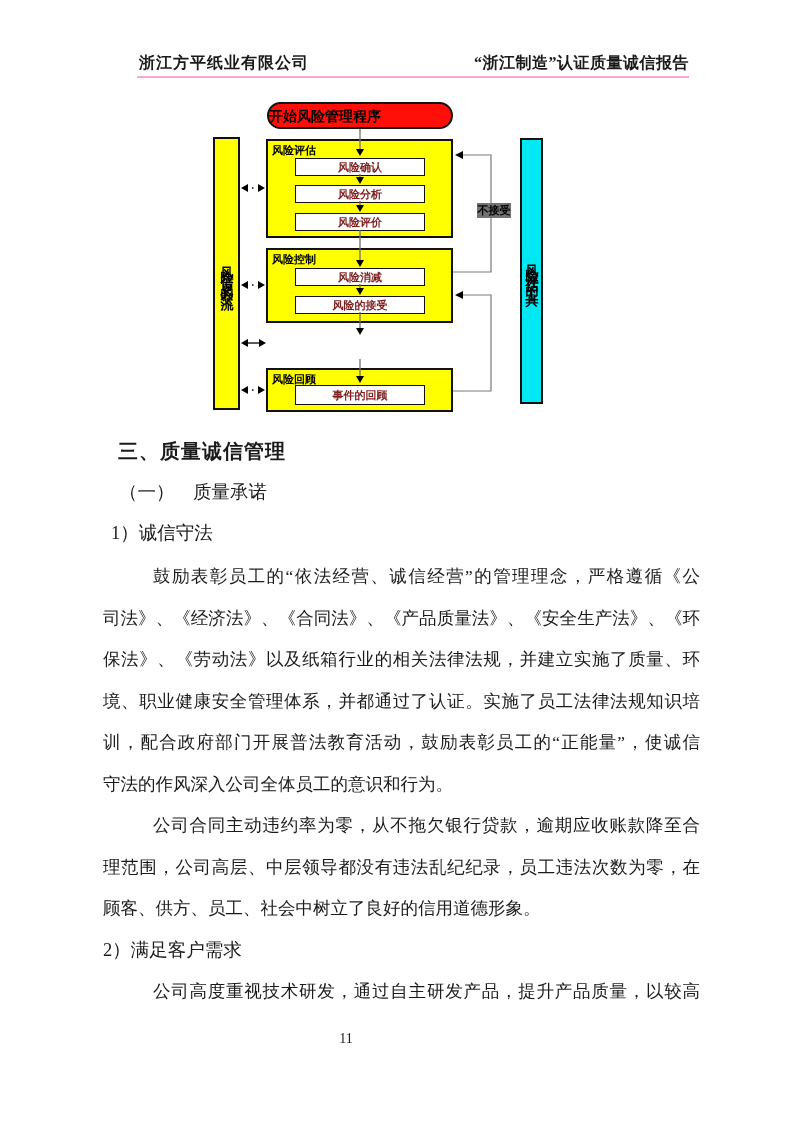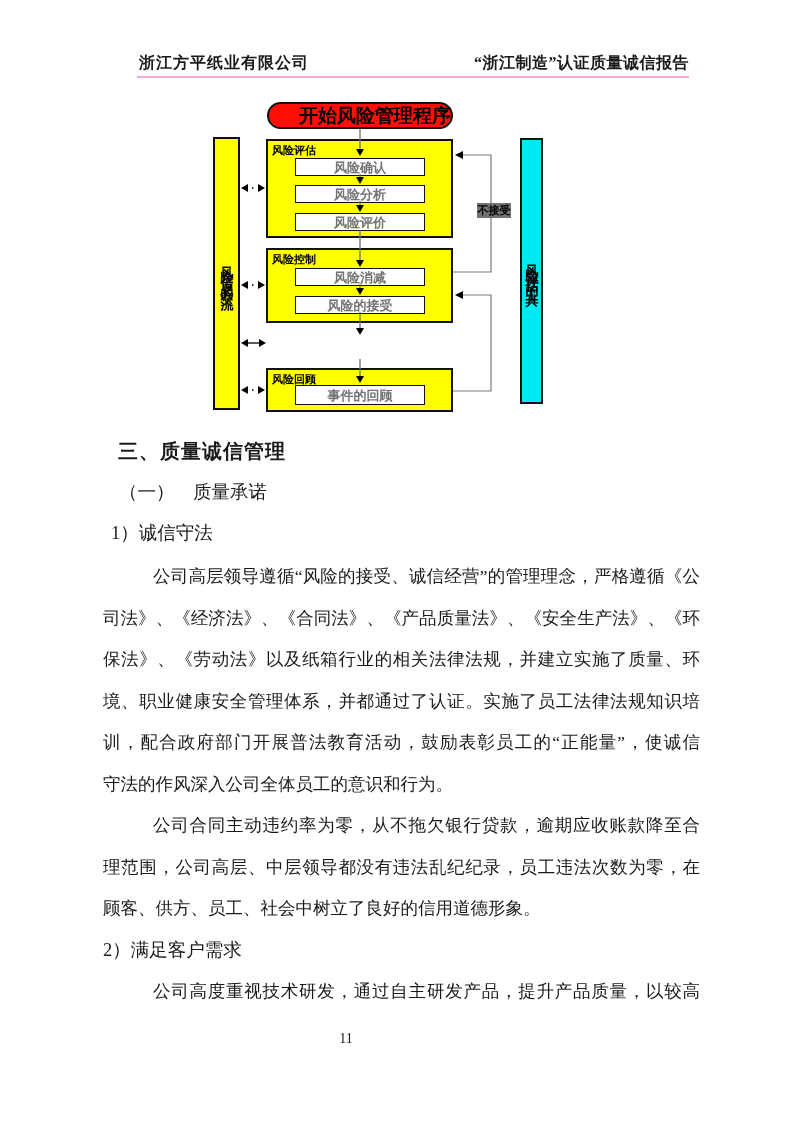--- a/index.html
+++ b/index.html
@@ -13,24 +13,24 @@
        border-bottom:2px solid #f9a8d4;font-weight:700;font-size:16px;}
   .hdr-left{position:absolute;left:2px;top:3px;letter-spacing:1px;}
   .hdr-right{position:absolute;right:0px;top:3px;letter-spacing:0.5px;}
   
   .fc-box{position:absolute;box-sizing:border-box;background:#ffff00;
           border:2px solid #111;}
   .fc-label{position:absolute;top:2px;left:4px;font-weight:700;font-size:11px;
             font-family:"Liberation Sans","DejaVu Sans",sans-serif;color:#000;}
   .fc-step{position:absolute;box-sizing:border-box;left:27px;width:130px;height:18px;
            background:#ffffff;border:1px solid #111;text-align:center;
-           font-weight:700;font-size:13px;line-height:17px;
-           font-family:"Liberation Sans","DejaVu Sans",sans-serif;color:#737373;}
+           font-weight:700;font-size:11px;line-height:17px;
+           font-family:"Liberation Sans","DejaVu Sans",sans-serif;color:#7f1d1d;}
   .fc-stadium{position:absolute;box-sizing:border-box;border:2px solid #111;
-              border-radius:14px;text-align:right;font-weight:700;font-size:19px;
+              border-radius:14px;text-align:left;font-weight:700;font-size:14px;
               font-family:"Liberation Sans","DejaVu Sans",sans-serif;color:#000;}
   .fc-bar{position:absolute;box-sizing:border-box;border:2px solid #111;
           display:flex;align-items:center;justify-content:center;
           writing-mode:vertical-rl;text-orientation:upright;
           font-weight:700;font-size:13px;letter-spacing:5px;
           font-family:"Liberation Sans","DejaVu Sans",sans-serif;color:#000;}
   .fc-notaccept{position:absolute;left:477px;top:203px;width:34px;background:#737373;
           text-align:center;font-weight:700;font-size:11px;z-index:4;
           font-family:"Liberation Sans","DejaVu Sans",sans-serif;color:#000;}
   #fc-svg{position:absolute;left:0;top:0;z-index:3;pointer-events:none;}
@@ -140,21 +140,21 @@
       <polygon points="241,390 248,386 248,394"></polygon>
         <polygon points="265,390 258,386 258,394"></polygon>
     </g>
   </svg>
 
   <div class="h1">三、质量诚信管理</div>
   <div class="h2">（一）　质量承诺</div>
   <div class="item1">1）诚信守法</div>
 
   <div class="bodyflow">
-    <div class="line j indent">公司高层领导遵循“风险的接受、诚信经营”的管理理念，严格遵循《公</div>
+    <div class="line j indent">鼓励表彰员工的“依法经营、诚信经营”的管理理念，严格遵循《公</div>
     <div class="line j">司法》、《经济法》、《合同法》、《产品质量法》、《安全生产法》、《环</div>
     <div class="line j">保法》、《劳动法》以及纸箱行业的相关法律法规，并建立实施了质量、环</div>
     <div class="line j">境、职业健康安全管理体系，并都通过了认证。实施了员工法律法规知识培</div>
     <div class="line j">训，配合政府部门开展普法教育活动，鼓励表彰员工的“正能量”，使诚信</div>
     <div class="line">守法的作风深入公司全体员工的意识和行为。</div>
     <div class="line j indent">公司合同主动违约率为零，从不拖欠银行贷款，逾期应收账款降至合</div>
     <div class="line j">理范围，公司高层、中层领导都没有违法乱纪纪录，员工违法次数为零，在</div>
     <div class="line">顾客、供方、员工、社会中树立了良好的信用道德形象。</div>
     <div class="line item">2）满足客户需求</div>
     <div class="line j indent">公司高度重视技术研发，通过自主研发产品，提升产品质量，以较高</div>

